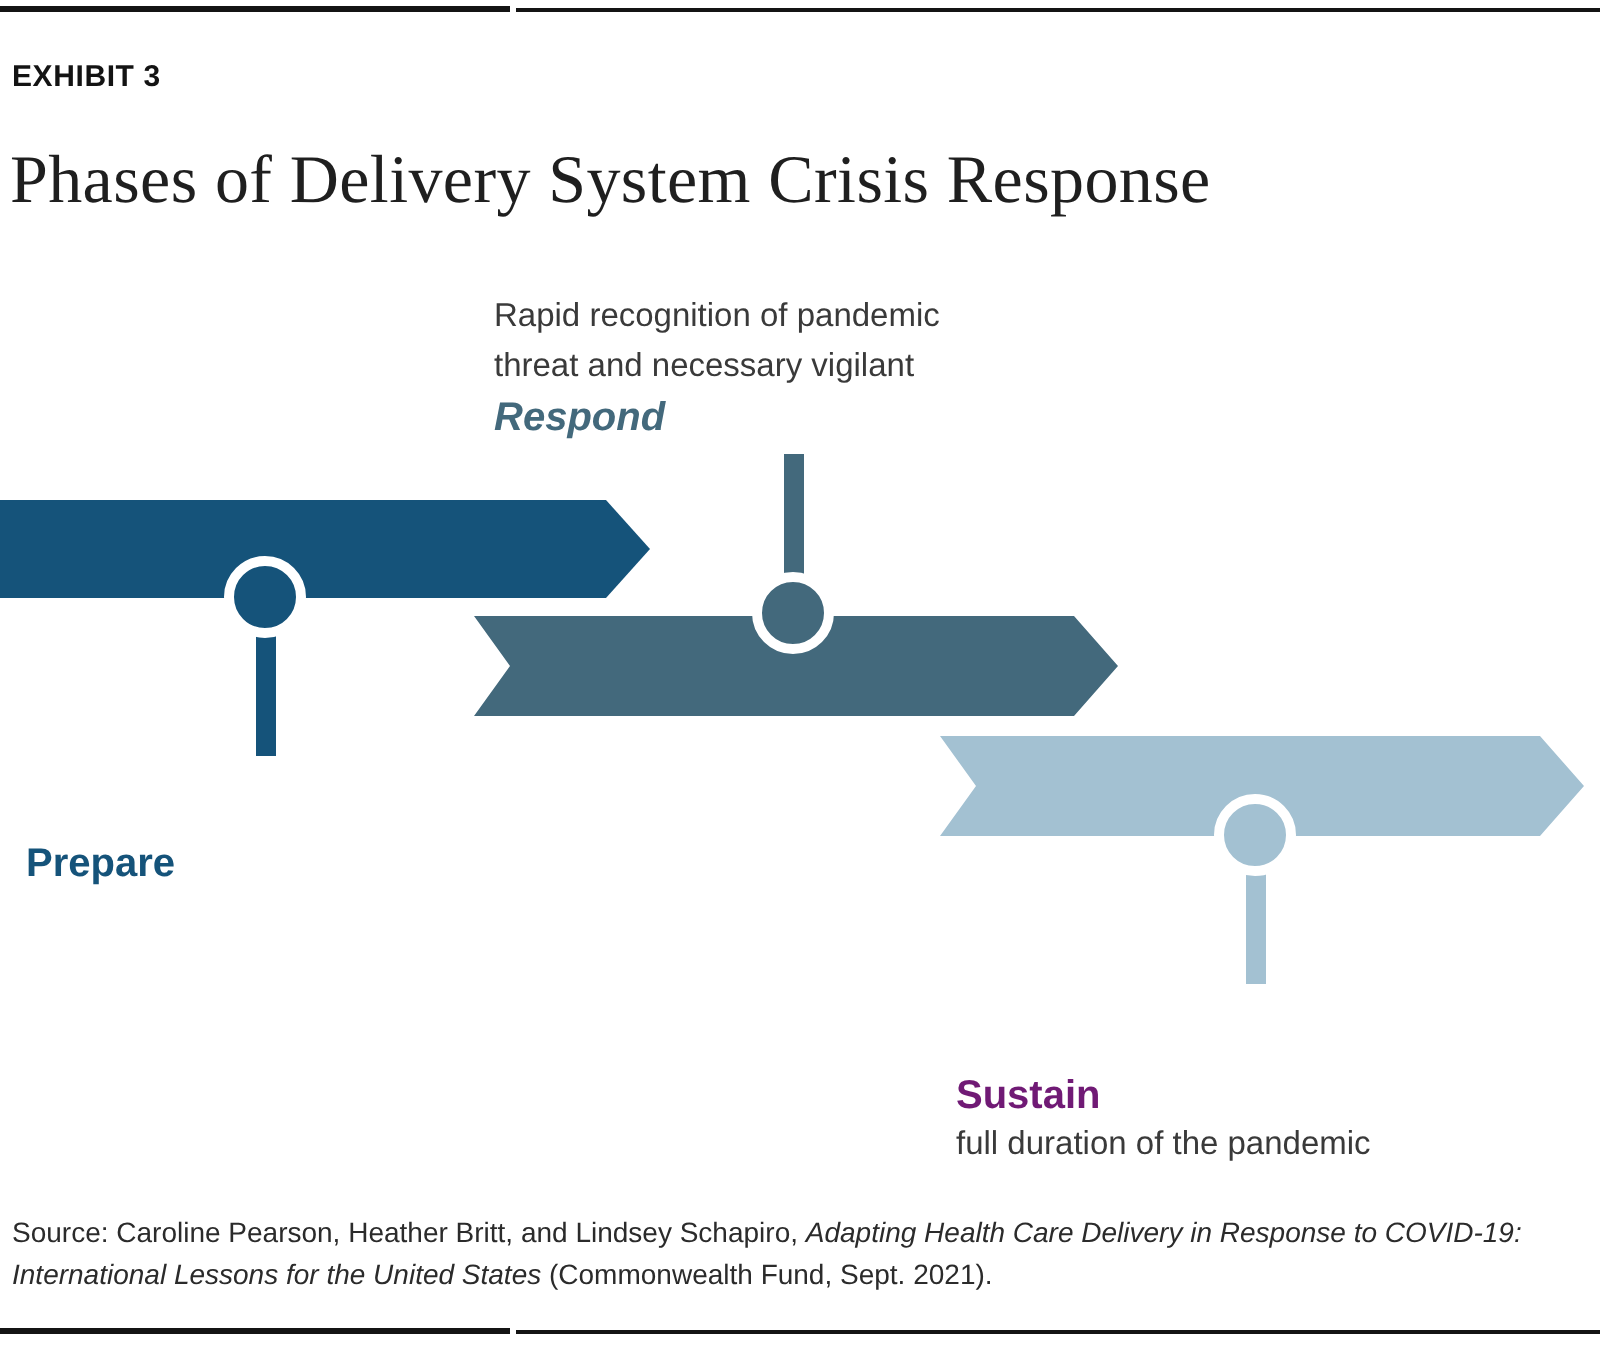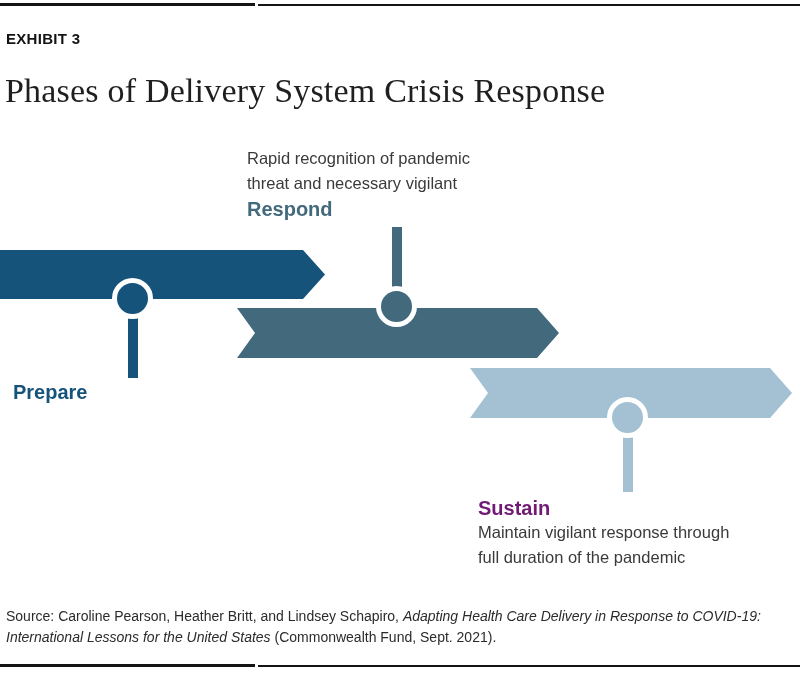--- a/index.html
+++ b/index.html
@@ -43,24 +43,24 @@
   
   .node{
     position:absolute;width:31px;height:31px;border-radius:50%;
     border:5px solid #ffffff;z-index:3;box-sizing:content-box;
   }
   .node-prepare{left:112px;top:278px;}
   .node-respond{left:376px;top:286px;}
   .node-sustain{left:607px;top:397px;}
   
   .phase-text{position:absolute;text-align:left;z-index:4;}
-  .phase-label{font-size:20px;font-weight:bold;line-height:24px;}
+  .phase-label{font-size:20px;font-weight:bold;line-height:24px;margin-top:40px;}
   .phase-desc{font-size:16.5px;line-height:25px;color:#3a3a3a;}
   .text-respond{left:247px;top:146px;width:300px;}
-  .text-respond .phase-label{margin-top:1px;}
+  .text-respond .phase-label{margin-top:1px;font-style:italic;}
   .text-prepare{left:13px;top:380px;width:240px;}
   .text-sustain{left:478px;top:496px;width:300px;}
   .phase-desc div{white-space:nowrap;}
   
   .source{
     position:absolute;left:6px;top:606px;width:780px;
     font-size:14px;line-height:21px;color:#2b2b2b;z-index:4;
   }
   .source .it{font-style:italic;}
 </style>
@@ -95,21 +95,20 @@
   <div class="node node-respond" style="background-color: rgb(67, 105, 124);"></div>
   <div class="node node-sustain" style="background-color: rgb(163, 193, 210);"></div>
 
   <div class="phase-text text-prepare">
     <div class="phase-label" style="color: rgb(21, 83, 122);">Prepare</div>
   </div>
 
   <div class="phase-text text-sustain">
     <div class="phase-label" style="color: #701a75;">Sustain</div>
     <div class="phase-desc">
-      <div>Maintain vigilant response through</div>
       <div>full duration of the pandemic</div>
     </div>
   </div>
 
   <div class="source">
     <div><span>Source: Caroline Pearson, Heather Britt, and Lindsey Schapiro, </span><span class="it">Adapting Health Care Delivery in Response to COVID-19:</span></div>
     <div><span class="it">International Lessons for the United States</span><span> (Commonwealth Fund, Sept. 2021).</span></div>
   </div>
 
   <div class="rule bottom-left"></div>

